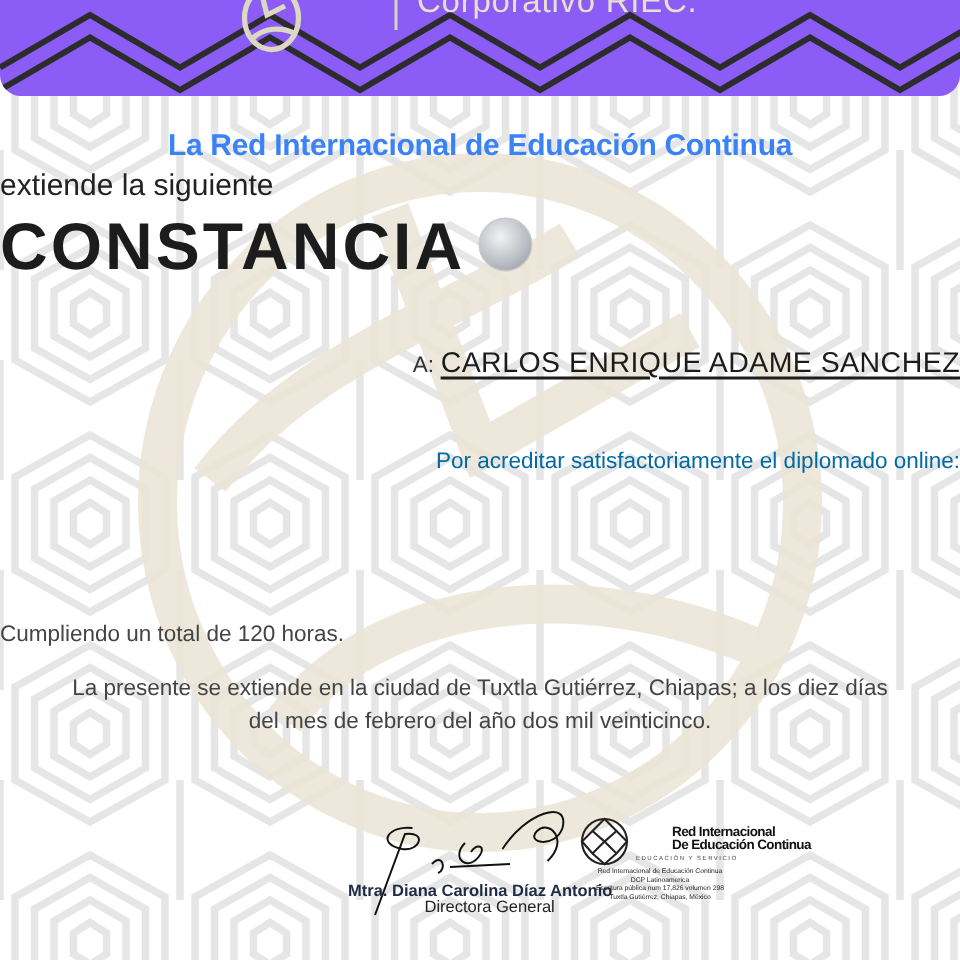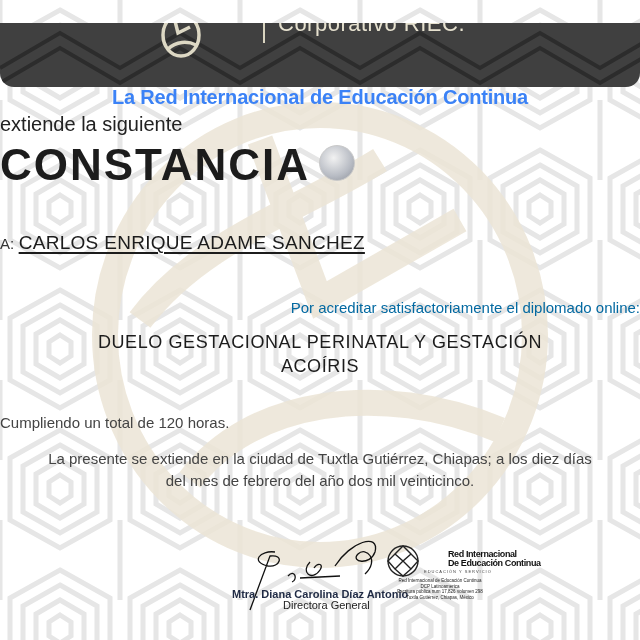--- a/index.html
+++ b/index.html
@@ -6,21 +6,21 @@
   body {
     width: 640px; height: 640px; overflow: hidden; position: relative;
     background: #ffffff;
     font-family: "Liberation Sans", sans-serif;
   }
   .bg-pattern {
     position: absolute; inset: 0; z-index: 0;
   }
   .header-band {
     position: absolute; left: 0; top: 0; width: 640px; height: 64px;
-    background: #404040; border-radius: 0 0 14px 14px; z-index: 3; overflow: hidden; margin-top: 23px;
+    background: #8b5cf6; border-radius: 0 0 14px 14px; z-index: 3; overflow: hidden;
   }
   .header-band svg.hdr-pattern { position: absolute; inset: 0; }
   .header-logo {
     position: absolute; left: 160px; top: -12px; width: 42px; height: 48px; z-index: 2;
   }
   .header-divider {
     position: absolute; left: 263px; top: 0; width: 2px; height: 20px; background: #d9d4c0; z-index: 2;
   }
   .header-text {
     position: absolute; left: 278px; top: -12px; color: #e6e1cf; font-size: 22px; letter-spacing: 0.5px; z-index: 2;
@@ -43,21 +43,21 @@
     display: inline-block; font-size: 44px; font-weight: bold; color: #1c1c1c; letter-spacing: 2px;
     vertical-align: middle;
   }
   .seal {
     display: inline-block; width: 34px; height: 34px; border-radius: 50%; vertical-align: middle;
     margin-left: 4px; margin-top: -4px;
     background: radial-gradient(circle at 40% 35%, #f2f2f2, #b8bcc4 60%, #8c9099);
     border: 1px solid #c9c9c9;
   }
   .recipient-row {
-    position: absolute; top: 232px; left: 0; width: 640px; text-align: left; color: #1c1c1c;
+    position: absolute; top: 232px; left: 0; width: 640px; text-align: right; color: #1c1c1c;
   }
   .recipient-prefix { font-size: 15px; color: #333; }
   .recipient-name {
     font-size: 19px; text-decoration: underline; text-decoration-thickness: 2px; text-underline-offset: 3px;
     letter-spacing: 0.3px;
   }
   .accredit {
     position: absolute; top: 299px; left: 0; width: 640px; text-align: right; font-size: 15px; color: #0369a1;
   }
   .course {
@@ -139,21 +139,20 @@
   <div class="extends">extiende la siguiente</div>
   <div class="title-row">
     <span class="title">CONSTANCIA</span>
     <span class="seal"></span>
   </div>
   <div class="recipient-row">
     <span class="recipient-prefix">A:</span>
     <span class="recipient-name">CARLOS ENRIQUE ADAME SANCHEZ</span>
   </div>
   <div class="accredit">Por acreditar satisfactoriamente el diplomado online:</div>
-  <div class="course">DUELO GESTACIONAL PERINATAL Y GESTACIÓN ACOÍRIS</div>
   <div class="hours">Cumpliendo un total de 120 horas.</div>
   <div class="place-date">La presente se extiende en la ciudad de Tuxtla Gutiérrez, Chiapas; a los diez días del mes de febrero del año dos mil veinticinco.</div>
 
   <svg class="signature" viewBox="0 0 150 80">
     <g fill="none" stroke="#111" stroke-width="1.3">
       <path d="M35 20 C20 18 10 30 28 34 C40 36 45 22 30 24 L10 78"></path>
       <path d="M48 44 C55 36 58 48 52 50"></path>
       <path d="M70 30 C60 40 72 50 80 38 C84 32 78 30 74 36"></path>
       <path d="M95 34 C110 10 140 0 135 20 C130 34 110 30 118 22 C126 14 140 28 125 42"></path>
       <path d="M60 46 L100 44"></path>

